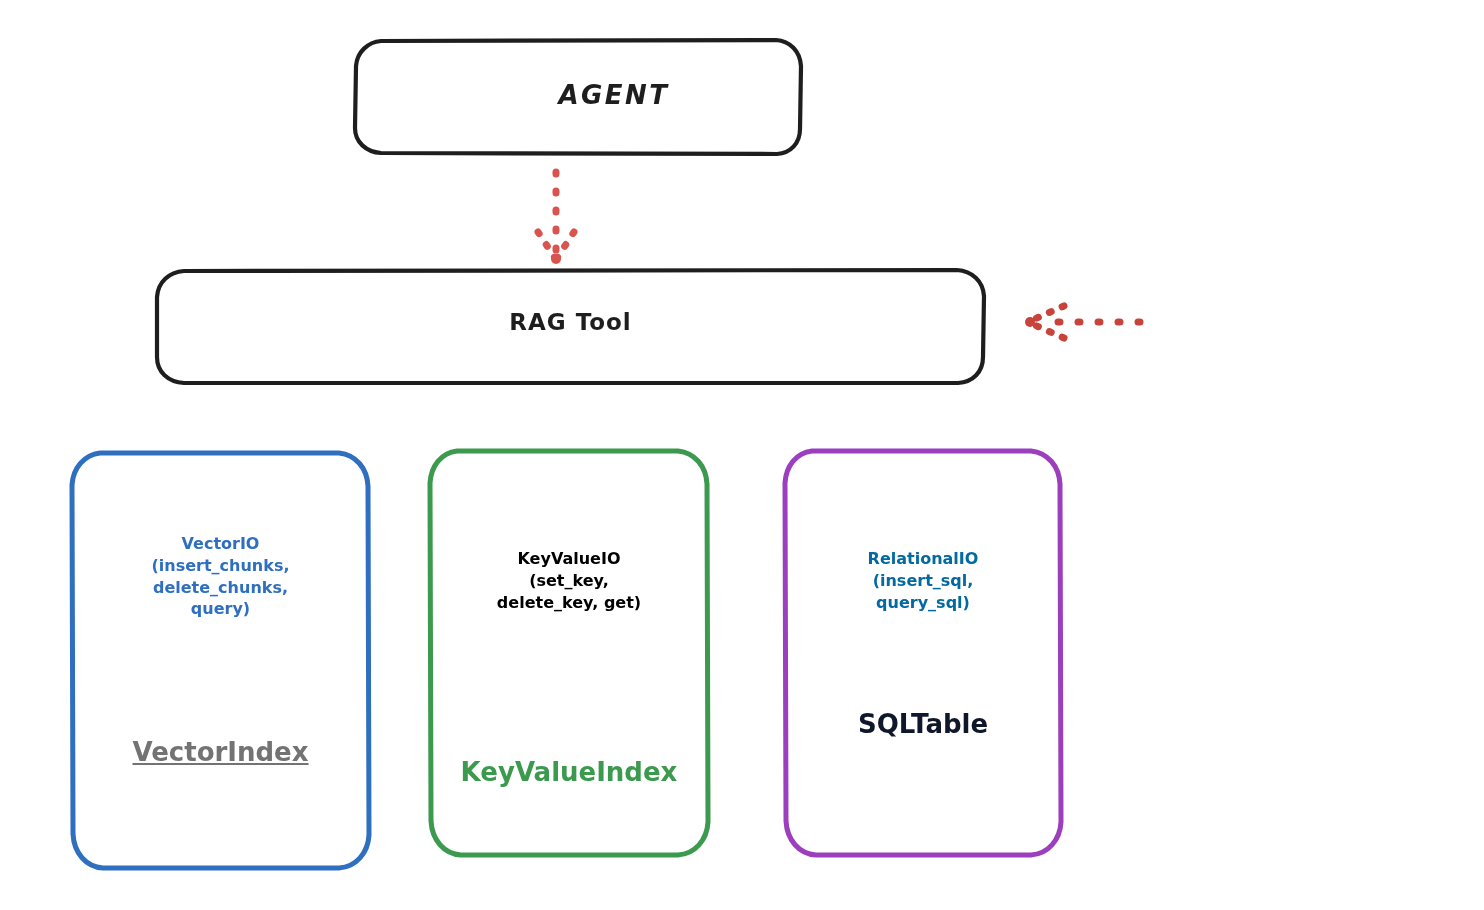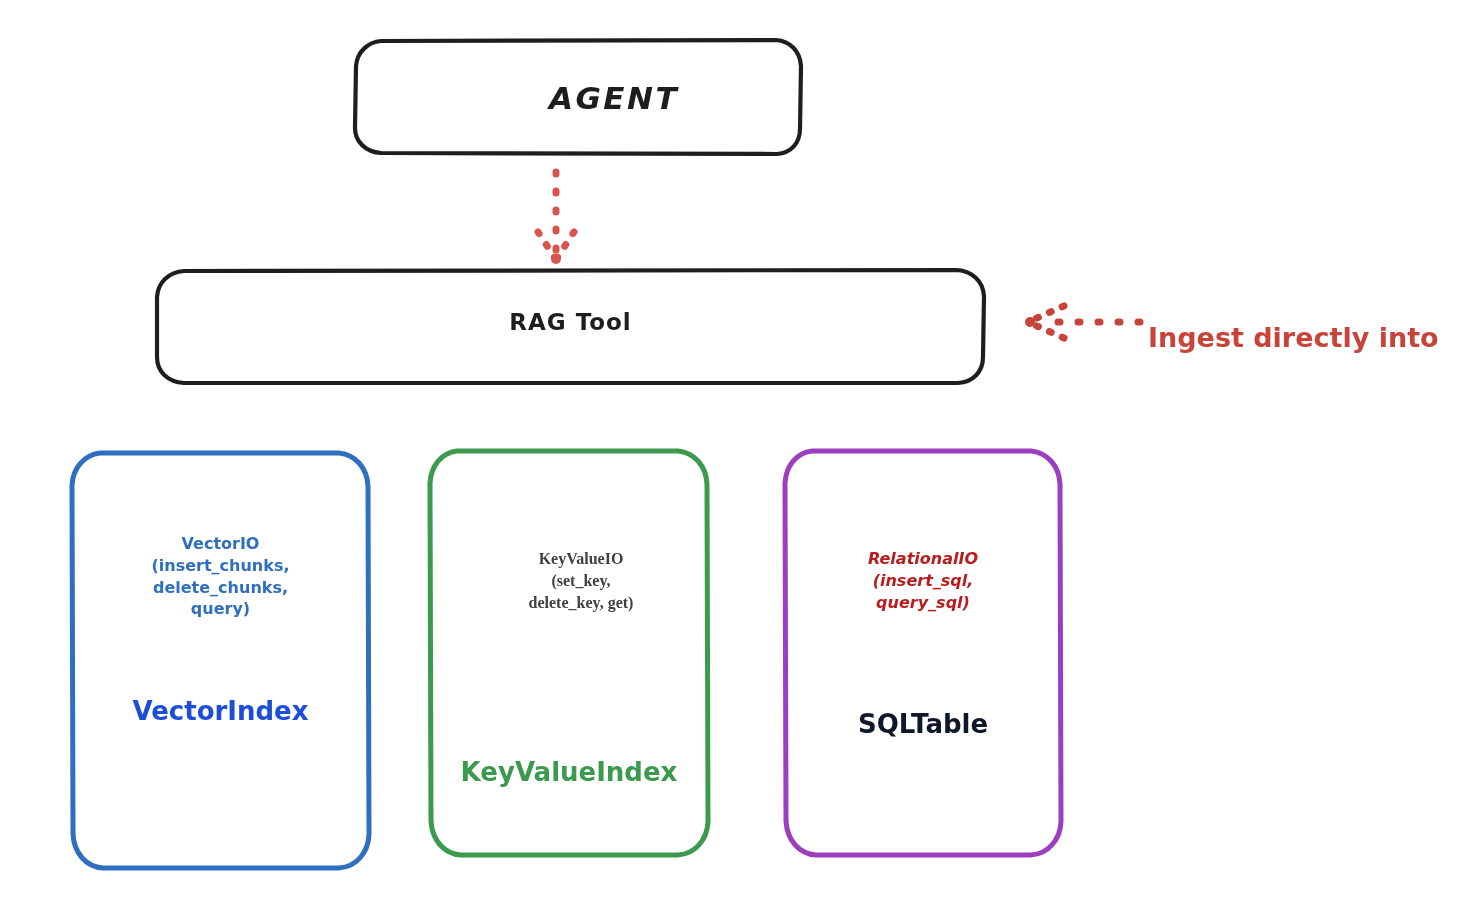--- a/index.html
+++ b/index.html
@@ -24,21 +24,21 @@
   .node-label {
     position: absolute;
     text-align: center;
     white-space: pre-line;
     line-height: 1.34;
     user-select: none;
   }
   #agent-label {
     left: 355px; top: 78px;
     width: 518px;
-    font-size: 31px;
+    font-size: 26px;
     font-style: italic;
     font-weight: 700;
     letter-spacing: 2.5px;
     color: #1e1e1e;
     font-family: "DejaVu Sans", sans-serif;
   }
   #ragtool-label {
     left: 157px; top: 307px;
     width: 827px;
     font-size: 23px;
@@ -54,45 +54,44 @@
     user-select: none;
     font-size: 16px;
     line-height: 1.36;
     font-weight: 600;
   }
   #vector-label {
     left: 72px; top: 533px; width: 297px;
     color: #2f6fc0;
   }
   #vector-index-label {
-    left: 72px; top: 696px; width: 297px;
-    color: #1d4ed8;
-    font-size: 26px;
-    font-weight: 600;
-    text-align: center;
-    position: absolute;
+    left: 72px; top: 737px; width: 297px;
+    color: #737373;
+    font-size: 26px;
+    font-weight: 600;
+    text-align: center;
+    position: absolute;
+    text-decoration: underline;
   }
   #keyvalue-label {
-    left: 436px; top: 548px; width: 290px;
-    color: #404040;
-    font-family: Liberation Serif, serif;
+    left: 424px; top: 548px; width: 290px;
+    color: #000000;
   }
   #keyvalue-index-label {
     left: 424px; top: 709px; width: 290px;
     color: #3c9a4e;
     font-size: 26px;
     font-weight: 600;
     text-align: center;
     position: absolute;
     margin-top: 48px;
   }
   #relational-label {
     left: 785px; top: 548px; width: 276px;
-    color: #b91c1c;
-    font-style: italic;
+    color: #0369a1;
   }
   #relational-index-label {
     left: 785px; top: 709px; width: 276px;
     color: #0f172a;
     font-size: 26px;
     font-weight: 600;
     text-align: center;
     position: absolute;
   }
 
@@ -205,14 +204,13 @@
 (set_key,
 delete_key, get)</div>
 <div id="keyvalue-index-label">KeyValueIndex</div>
 
 <div class="leaf-label" id="relational-label">RelationalIO
 (insert_sql,
 query_sql)</div>
 <div id="relational-index-label">SQLTable</div>
 
 <div id="annotation-text">
-  <span>Ingest directly into</span>
 </div>
 
 </body></html>

